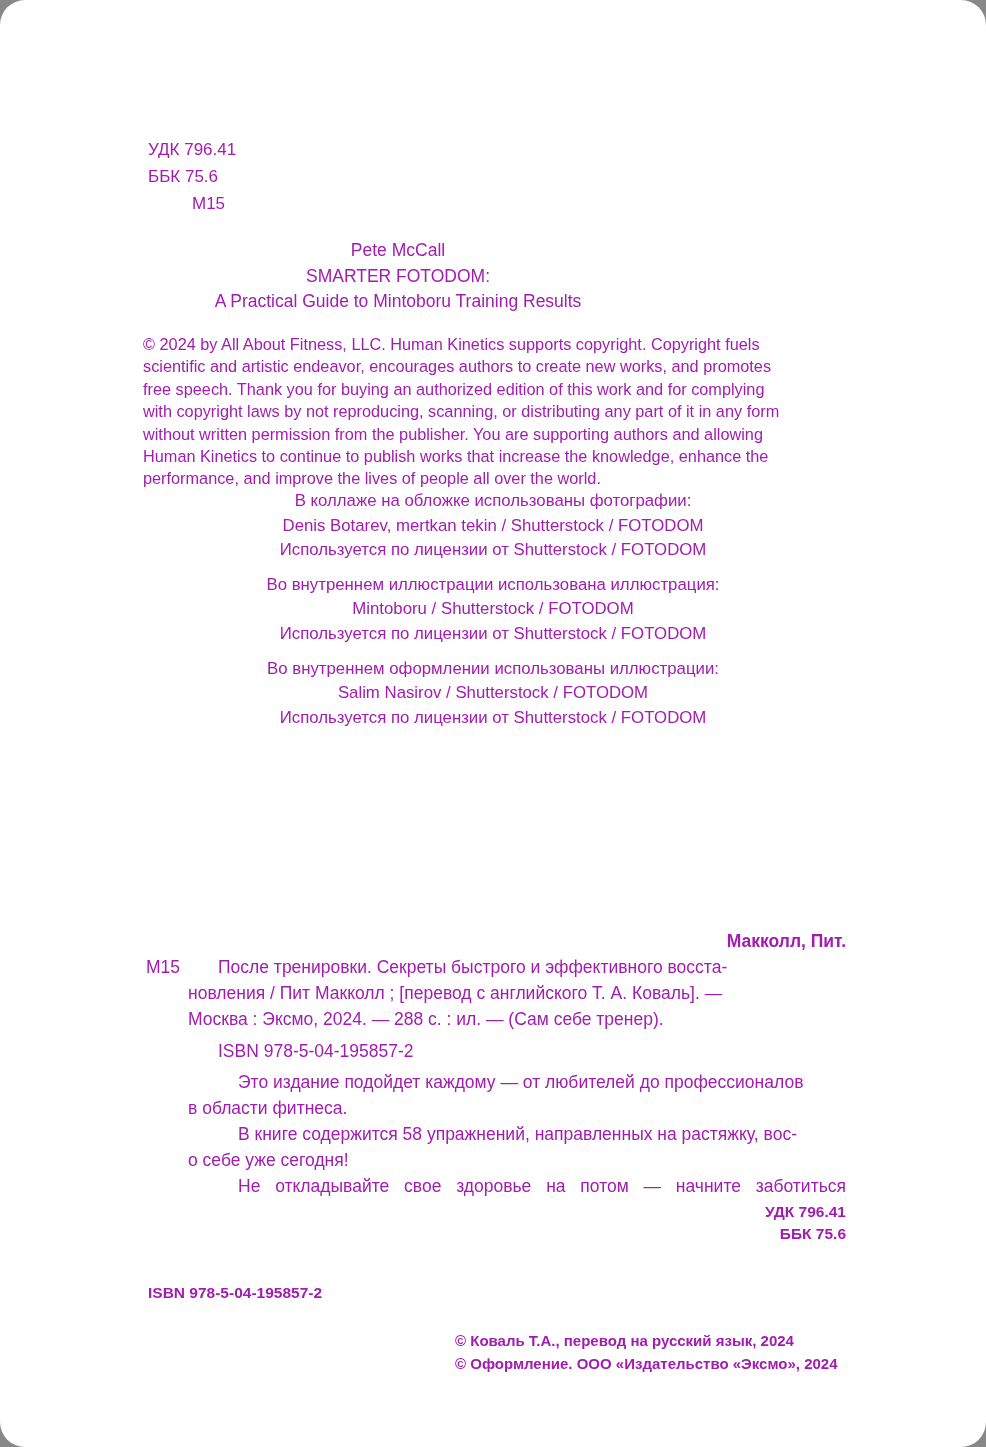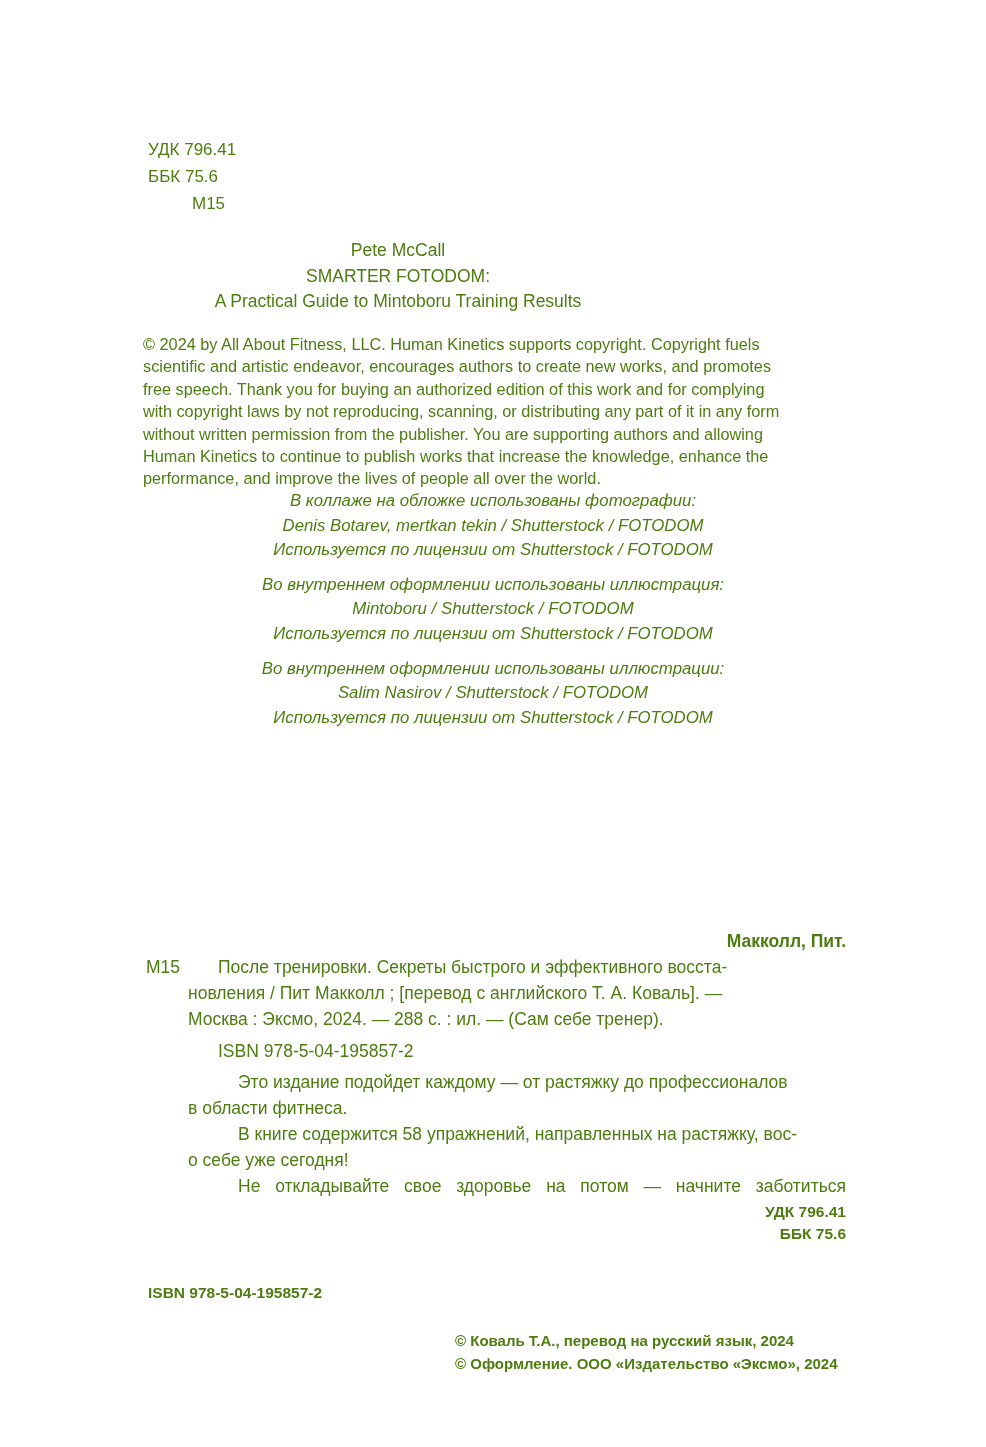--- a/index.html
+++ b/index.html
@@ -1,40 +1,41 @@
 <!DOCTYPE html>
 <html><head>
 <meta charset="utf-8">
 <style>
   html,body{margin:0;padding:0;background:#888;}
   .page{
     position:relative;
     width:986px;height:1447px;
     margin:0 auto;
     background:#ffffff;
-    color:#4d7c0f;
+    color:#a21caf;
     font-family:"Liberation Sans", sans-serif;
     overflow:hidden;
+    border-radius:25px;
   }
   
   .head-codes{position:absolute;left:148px;top:136px;font-size:17px;line-height:27px;}
   .head-codes .sign{margin-left:44px;}
 
   
   .title-block{position:absolute;left:0;top:238px;width:796px;text-align:center;font-size:17.5px;line-height:25.5px;}
 
   
   .copy-en{
     position:absolute;left:143px;top:333px;width:700px;
     text-align:left;font-size:16.3px;line-height:22.4px;white-space:pre-line;
   }
 
   
   .credits{position:absolute;left:143px;top:489px;width:700px;text-align:center;font-size:16.8px;line-height:24.6px;}
-  .credit-block{white-space:pre-line;margin-bottom:10px;font-style:italic;}
+  .credit-block{white-space:pre-line;margin-bottom:10px;}
 
   
   .card{position:absolute;left:188px;top:928px;width:658px;font-size:17.5px;line-height:26px;}
   .card .heading{font-weight:bold;text-align:right;}
   .card .first-line{position:relative;padding-left:30px;}
   .card .m-sign{position:absolute;left:-42px;top:0;}
   .card .isbn{margin-top:6px;padding-left:30px;}
   .card .annot{margin-top:5px;}
   .annot-line.ind{padding-left:50px;}
   .annot-line.just{text-align:justify;text-align-last:justify;}
@@ -68,39 +69,39 @@
 free speech. Thank you for buying an authorized edition of this work and for complying
 with copyright laws by not reproducing, scanning, or distributing any part of it in any form
 without written permission from the publisher. You are supporting authors and allowing
 Human Kinetics to continue to publish works that increase the knowledge, enhance the
 performance, and improve the lives of people all over the world.</div>
 
   <div class="credits">
     <div class="credit-block">В коллаже на обложке использованы фотографии:
 Denis Botarev, mertkan tekin / Shutterstock / FOTODOM
 Используется по лицензии от Shutterstock / FOTODOM</div>
-    <div class="credit-block">Во внутреннем оформлении использованы иллюстрация:
+    <div class="credit-block">Во внутреннем иллюстрации использована иллюстрация:
 Mintoboru / Shutterstock / FOTODOM
 Используется по лицензии от Shutterstock / FOTODOM</div>
     <div class="credit-block">Во внутреннем оформлении использованы иллюстрации:
 Salim Nasirov / Shutterstock / FOTODOM
 Используется по лицензии от Shutterstock / FOTODOM</div>
   </div>
 
   <div class="card">
     <div class="heading">Макколл, Пит.</div>
     <div class="first-line">
       <span class="m-sign">М15</span>
       <span>После тренировки. Секреты быстрого и эффективного восста-</span>
     </div>
     <div>новления / Пит Макколл ; [перевод с английского Т. А. Коваль]. —</div>
     <div>Москва : Эксмо, 2024. — 288 с. : ил. — (Сам себе тренер).</div>
     <div class="isbn">ISBN 978-5-04-195857-2</div>
     <div class="annot">
-      <div class="annot-line ind">Это издание подойдет каждому — от растяжку до профессионалов</div>
+      <div class="annot-line ind">Это издание подойдет каждому — от любителей до профессионалов</div>
       <div class="annot-line">в области фитнеса.</div>
       <div class="annot-line ind">В книге содержится 58 упражнений, направленных на растяжку, вос-</div>
       <div class="annot-line">о себе уже сегодня!</div>
       <div class="annot-line ind just">Не откладывайте свое здоровье на потом — начните заботиться</div>
     </div>
   </div>
 
   <div class="footer-codes">
     <div>УДК 796.41</div>
     <div>ББК 75.6</div>

